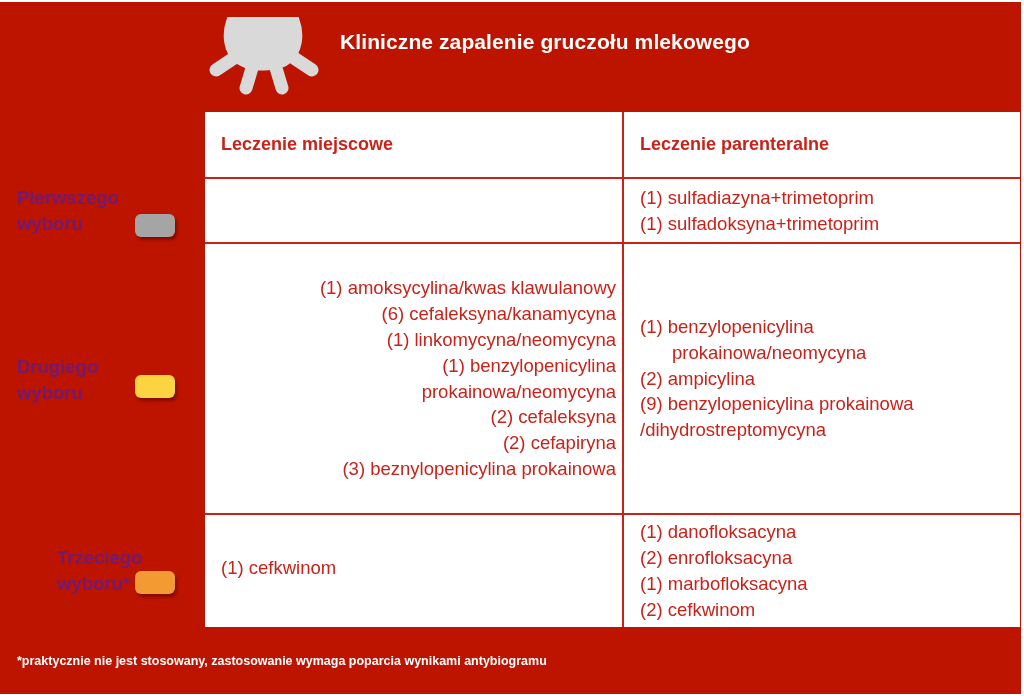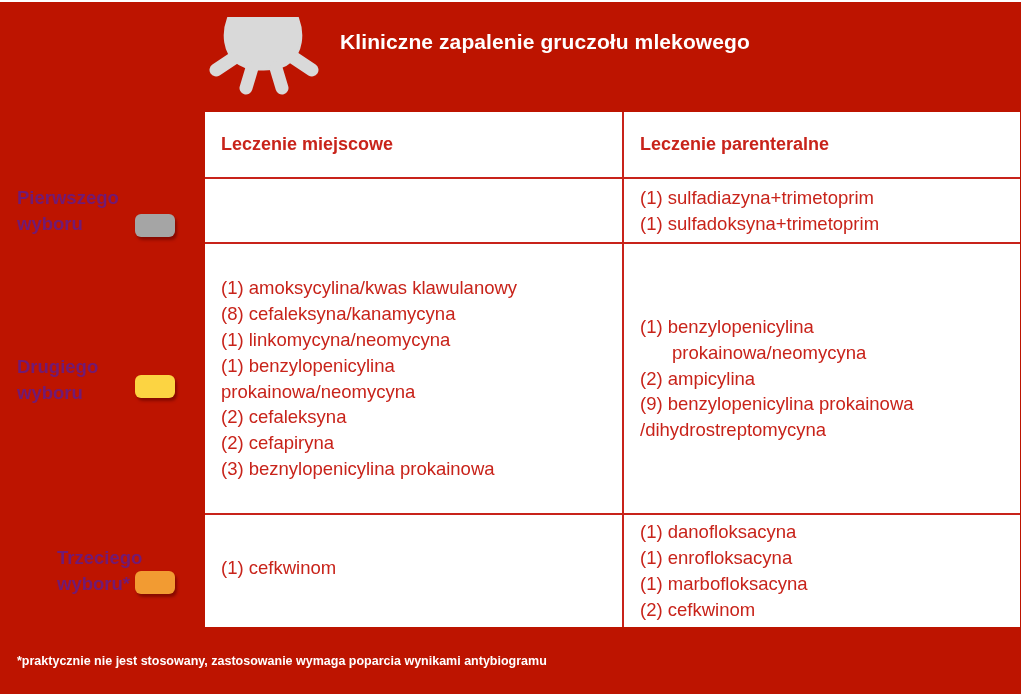--- a/index.html
+++ b/index.html
@@ -86,42 +86,42 @@
 
   <div class="cell head" style="left:16px; top:0; width:395px; height:65px;">Leczenie miejscowe</div>
   <div class="cell head" style="left:435px; top:0; width:370px; height:65px;">Leczenie parenteralne</div>
 
   <div class="cell" style="left:16px; top:67px; width:395px; height:63px;"></div>
   <div class="cell" style="left:435px; top:67px; width:370px; height:63px;">
     <div>(1) sulfadiazyna+trimetoprim</div>
     <div>(1) sulfadoksyna+trimetoprim</div>
   </div>
 
-  <div class="cell" style="left:16px; top:132px; width:395px; height:269px;">
+  <div class="cell" style="left:16px; top:132px; width:395px; height:269px;text-align:right;">
     <div>(1) amoksycylina/kwas klawulanowy</div>
-    <div>(8) cefaleksyna/kanamycyna</div>
+    <div>(6) cefaleksyna/kanamycyna</div>
     <div>(1) linkomycyna/neomycyna</div>
     <div>(1) benzylopenicylina</div>
     <div>prokainowa/neomycyna</div>
     <div>(2) cefaleksyna</div>
     <div>(2) cefapiryna</div>
     <div>(3) beznylopenicylina prokainowa</div>
   </div>
   <div class="cell" style="left:435px; top:132px; width:370px; height:269px;">
     <div>(1) benzylopenicylina</div>
     <div class="indent">prokainowa/neomycyna</div>
     <div>(2) ampicylina</div>
     <div>(9) benzylopenicylina prokainowa</div>
     <div>/dihydrostreptomycyna</div>
   </div>
 
   <div class="cell" style="left:16px; top:400px; width:395px; height:112px;">
     <div>(1) cefkwinom</div>
   </div>
   <div class="cell" style="left:435px; top:403px; width:370px; height:112px;">
     <div>(1) danofloksacyna</div>
-    <div>(1) enrofloksacyna</div>
+    <div>(2) enrofloksacyna</div>
     <div>(1) marbofloksacyna</div>
     <div>(2) cefkwinom</div>
   </div>
 </div>
 
 <div class="footnote">*praktycznie nie jest stosowany, zastosowanie wymaga poparcia wynikami antybiogramu</div>
 
 </body></html>

